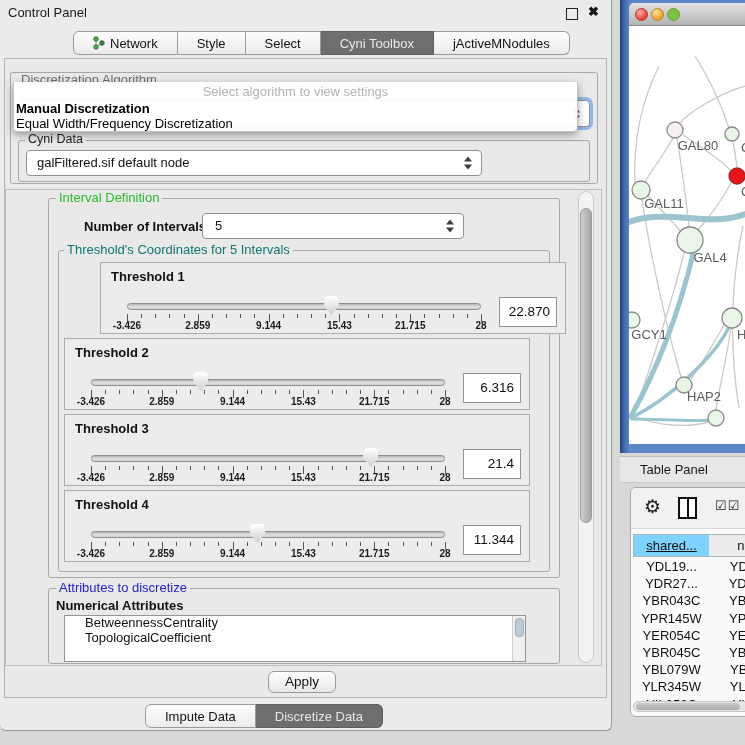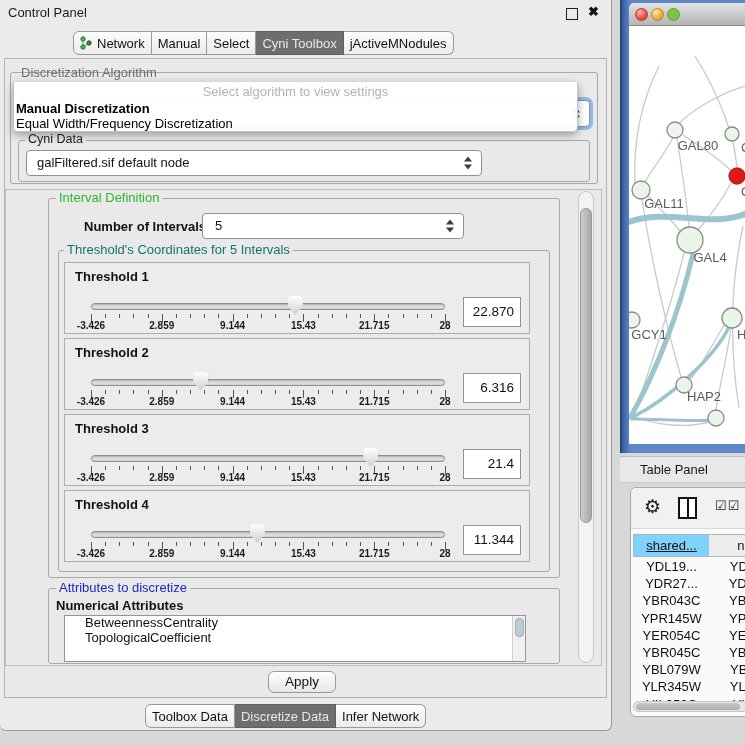--- a/index.html
+++ b/index.html
@@ -9,21 +9,21 @@
   #control-panel{position:absolute;left:0;top:0;width:612px;height:731px;background:#ebebeb;
     border:1px solid #9a9a9a;border-top:none;border-left:none;border-radius:0 0 6px 6px;box-sizing:border-box;}
   #cp-titlebar{position:absolute;left:0;top:0;width:100%;height:26px;}
   #cp-title{position:absolute;left:8px;top:5px;font-size:13px;color:#1a1a1a;}
   #float-btn{position:absolute;right:33px;top:8px;width:10px;height:10px;border:1.5px solid #222;background:transparent;}
   #close-btn{position:absolute;right:12px;top:4px;font-size:13px;font-weight:bold;color:#111;}
   .tabbar{position:absolute;display:flex;}
   #top-tabs{left:73px;top:31px;}
   #bottom-tabs{left:145px;top:704px;}
   .tab{background:linear-gradient(#fdfdfd,#ebebeb);border:1px solid #9a9a9a;border-left:none;
-       padding:0 6px;height:24px;line-height:23px;font-size:13px;white-space:nowrap;display:flex;align-items:center;gap:5px;box-sizing:border-box;}
+       padding:0 19px;height:24px;line-height:23px;font-size:13px;white-space:nowrap;display:flex;align-items:center;gap:5px;box-sizing:border-box;}
   .tab:first-child{border-left:1px solid #9a9a9a;border-radius:6px 0 0 6px;}
   .tab:last-child{border-radius:0 6px 6px 0;}
   .tab.sel{background:#6e6e6e;color:#e8e8e8;border-color:#5f5f5f;}
   #cp-content{position:absolute;left:4px;top:58px;width:603px;height:640px;border:1px solid #b4b4b4;background:#e9e9e9;box-sizing:border-box;}
   .viewport{position:absolute;left:5px;top:189px;width:597px;height:477px;border:1px solid #bcbcbc;background:#e9e9e9;box-sizing:border-box;}
   .groupbox{position:absolute;border:1px solid #a8a8a8;border-radius:3px;box-sizing:border-box;}
   .grouptitle{position:absolute;font-size:13px;background:#e9e9e9;padding:0 3px;line-height:13px;}
   .combo{position:absolute;background:#fff;border:1px solid #919191;border-radius:4px;font-size:13px;box-sizing:border-box;}
   .combo .val{position:absolute;left:10px;top:0;line-height:24px;white-space:nowrap;}
   .spin{position:absolute;right:8px;top:50%;width:9px;height:13px;transform:translateY(-50%);}
@@ -107,38 +107,38 @@
           <svg width="12" height="14">
             <line x1="3" y1="3" x2="3" y2="11" stroke="#888" stroke-width="1"></line>
             <line x1="3" y1="11" x2="9" y2="7" stroke="#888" stroke-width="1"></line>
             <circle cx="3" cy="3" r="2.2" fill="#4caf50" stroke="#2d7a2d"></circle>
             <circle cx="3" cy="11" r="2.2" fill="#4caf50" stroke="#2d7a2d"></circle>
             <circle cx="9" cy="7" r="2.2" fill="#3d8b3d" stroke="#2d5a2d"></circle>
           </svg>
           <span>Network</span>
         </div>
         <div class="tab">
-          <span>Manual</span>
+          <span>Style</span>
         </div>
         <div class="tab">
           <span>Select</span>
         </div>
         <div class="tab sel">
           <span>Cyni Toolbox</span>
         </div>
         <div class="tab">
           <span>jActiveMNodules</span>
         </div>
       </div>
 
     <div id="cp-content"></div>
     <div class="viewport"></div>
 
     <div class="groupbox" style="left:10px;top:72px;width:588px;height:112px;"></div>
-    <span class="grouptitle" style="left:18px;top:66px;color:#6e6e6e;background:transparent;text-align:center;">Discretization Algorithm</span>
+    <span class="grouptitle" style="left:18px;top:73px;color:#6e6e6e;background:transparent;text-align:center;">Discretization Algorithm</span>
     <div class="combo" style="left:22px;top:100px;width:568px;height:27px;box-shadow:0 0 0 3px rgba(100,160,230,0.65);">
       <span class="spin"></span>
     </div>
 
     <div class="groupbox" style="left:18px;top:140px;width:572px;height:42px;"></div>
     <span class="grouptitle" style="left:25px;top:133px;font-size:12.5px;color:#222;">Cyni Data</span>
     <div class="combo" style="left:26px;top:150px;width:456px;height:26px;">
       <span class="val">galFiltered.sif default node</span>
       <span class="spin"></span>
     </div>
@@ -158,21 +158,21 @@
     <div class="groupbox" style="left:48px;top:198px;width:512px;height:380px;"></div>
     <span class="grouptitle" id="interval-title" style="left: 56px; top: 191px; color: rgb(45, 184, 45);">Interval Definition</span>
     <span style="position:absolute;left:84px;top:219px;font-weight:bold;font-size:13px;">Number of Intervals</span>
     <div class="combo" style="left:202px;top:213px;width:262px;height:26px;">
       <span class="val" style="left:12px;">5</span>
       <span class="spin"></span>
     </div>
     <div class="groupbox" style="left:58px;top:250px;width:492px;height:322px;"></div>
     <span class="grouptitle" id="thresholds-title" style="left: 64px; top: 243px; color: #0f766e;">Threshold's Coordinates for 5 Intervals</span>
     <div id="thresholds">
-        <div class="tbox" style="top: 262px;">
+        <div class="tbox" style="top: 262px; margin-left: 36px;">
           <div class="tlabel">Threshold 1</div>
           <div class="track"></div>
           <div class="tick" style="left: 26px; height: 8px;"></div>
           <div class="tick" style="left: 40.16px; height: 4px;"></div>
           <div class="tick" style="left: 54.32px; height: 4px;"></div>
           <div class="tick" style="left: 68.48px; height: 4px;"></div>
           <div class="tick" style="left: 82.64px; height: 4px;"></div>
           <div class="tick" style="left: 96.8px; height: 8px;"></div>
           <div class="tick" style="left: 110.96px; height: 4px;"></div>
           <div class="tick" style="left: 125.12px; height: 4px;"></div>
@@ -329,27 +329,24 @@
         </div>
       <div id="attr-scroll">
           <div class="th"></div>
         </div>
     </div>
 
     <div id="apply-btn">Apply</div>
 
     <div id="bottom-tabs" class="tabbar">
         <div class="tab">
-          <span>Toolbox Data</span>
+          <span>Impute Data</span>
         </div>
         <div class="tab sel">
           <span>Discretize Data</span>
-        </div>
-        <div class="tab">
-          <span>Infer Network</span>
         </div>
       </div>
   </section>
 
   <section id="net-window">
     <div id="net-titlebar">
       <span class="light" id="light-red"></span>
       <span class="light" id="light-yellow"></span>
       <span class="light" id="light-green"></span>
     </div>

